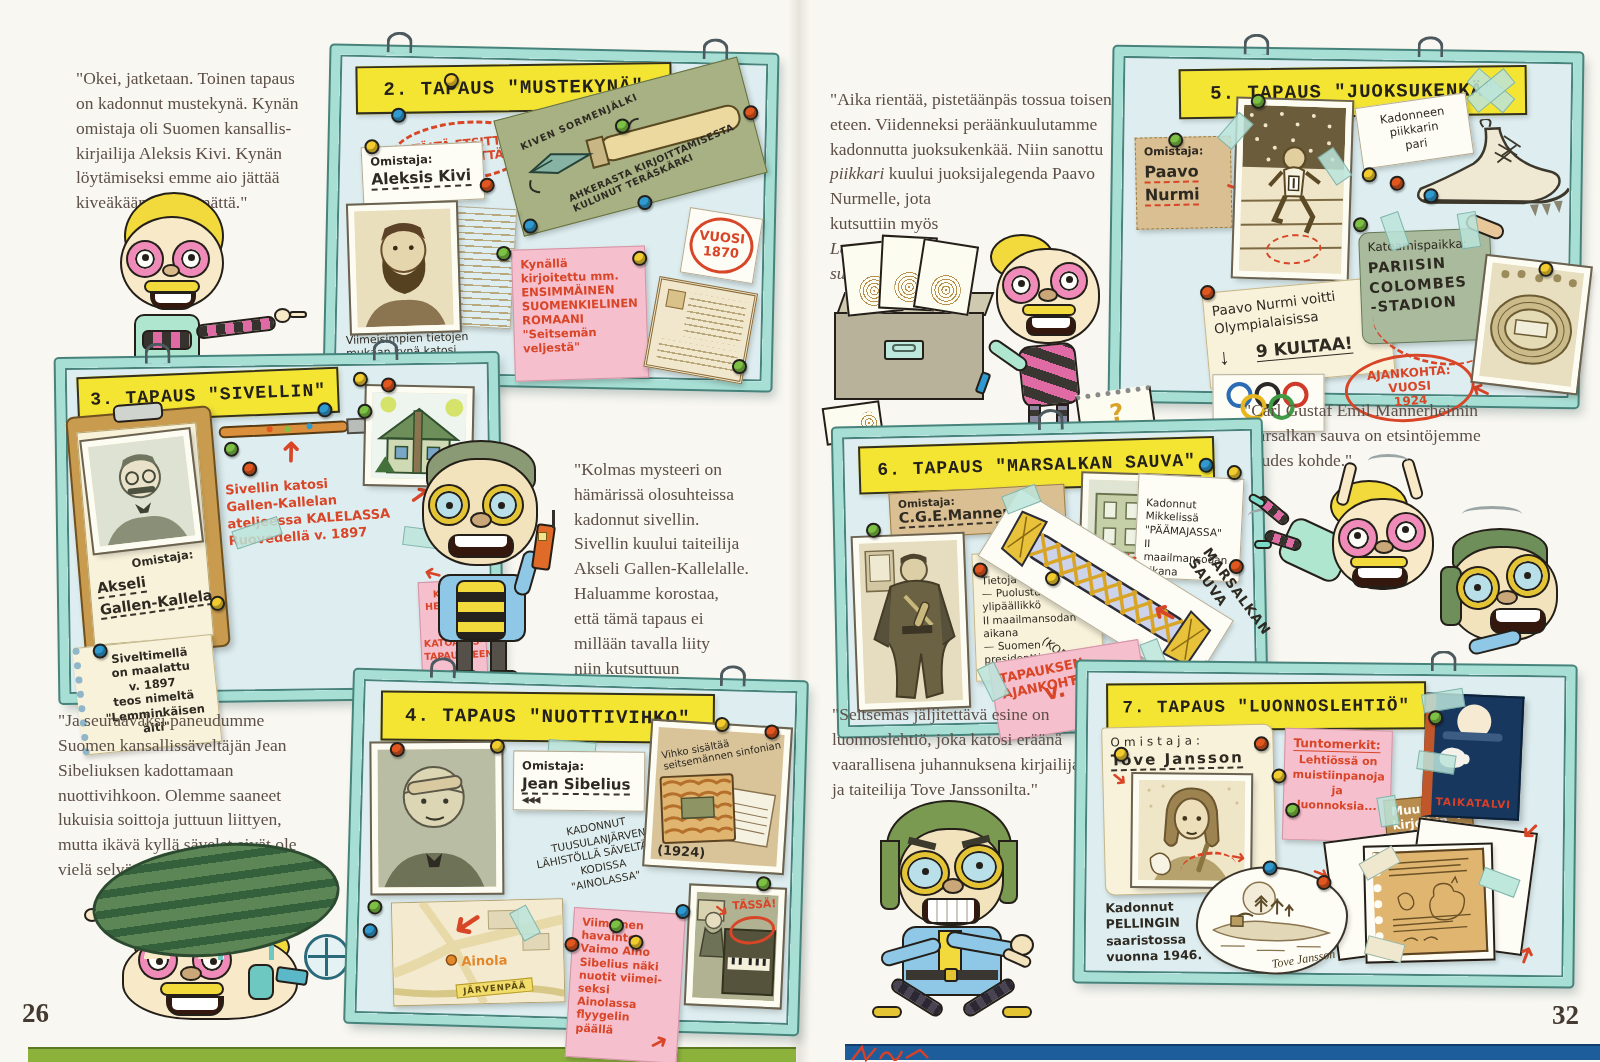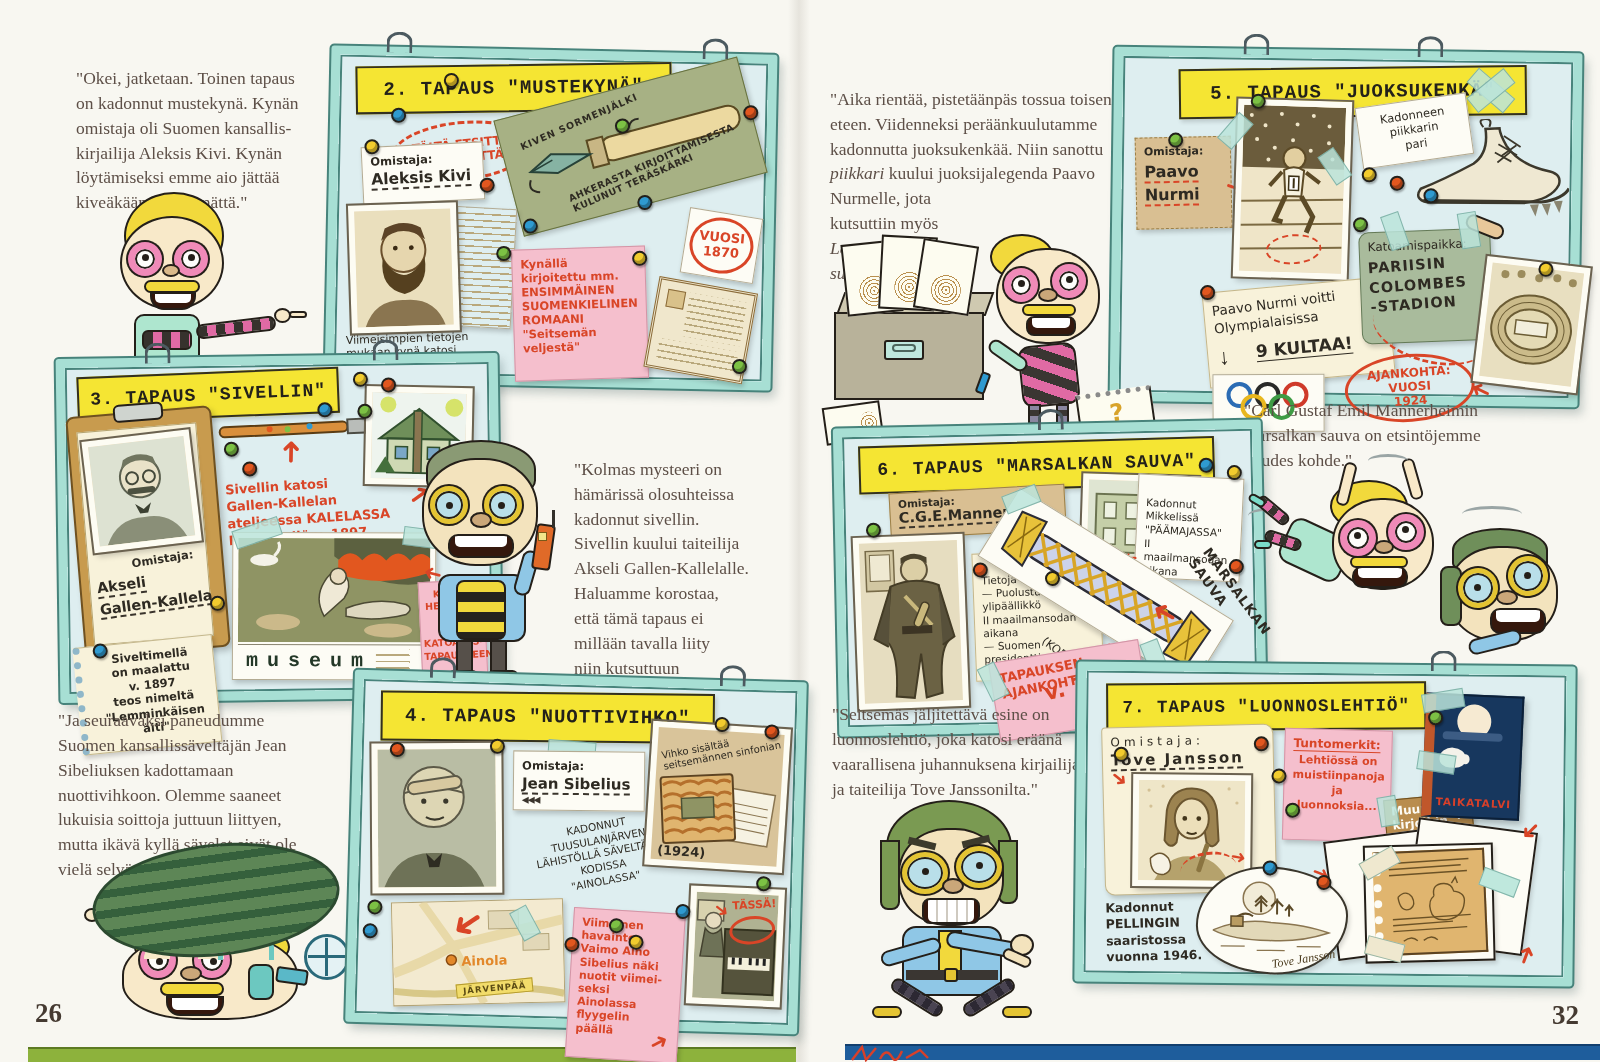--- a/index.html
+++ b/index.html
@@ -59,21 +59,21 @@
 </head>
 <body>
 
 <div class="gutter"></div>
 
 <div class="footer-bar" style="left:28px;top:1047px;width:768px;background:#8db23c;border-top:2px solid #5d7a22"></div>
 <div class="footer-bar" style="left:845px;top:1044px;width:755px;background:#1e5d9c;border-top:2px solid #123f6e"></div>
 <svg width="90" height="20" style="position:absolute;left:850px;top:1044px" viewBox="0 0 90 20">
   <path d="M2,16 L12,3 L16,16 L26,4 M30,15 q6,-12 12,-2 q4,8 10,-6 M56,14 l14,-8 l8,8" fill="none" stroke="#d8402a" stroke-width="2.4"></path>
 </svg>
-<div class="pagenum" style="left:35px;top:998px">26</div>
+<div class="pagenum" style="left:22px;top:998px">26</div>
 <div class="pagenum" style="left:1552px;top:1000px">32</div>
 
 <div class="serif" style="position:absolute;left:76px;top:66px;width:262px">"Okei, jatketaan. Toinen tapaus
 on kadonnut mustekynä. Kynän
 omistaja oli Suomen kansallis-
 kirjailija Aleksis Kivi. Kynän
 löytämiseksi emme aio jättää
 kiveäkään kääntämättä."</div>
 
 <div class="board" style="left:328px;top:50px;width:428px;height:318px;transform:rotate(1.2deg)">
@@ -226,38 +226,20 @@
         <circle cx="82" cy="14" r="9" fill="#d6e36a"></circle>
       <path d="M8,46 L47,16 L86,46 Z" fill="#6f8f5a" stroke="#31502e" stroke-width="2"></path>
       <rect x="16" y="46" width="62" height="34" fill="#cfd9b4" stroke="#31502e" stroke-width="2"></rect>
       <rect x="24" y="54" width="12" height="12" fill="#7aa7c7" stroke="#31502e" stroke-width="1.5"></rect>
       <rect x="56" y="54" width="12" height="12" fill="#7aa7c7" stroke="#31502e" stroke-width="1.5"></rect>
       <rect x="42" y="18" width="8" height="62" fill="#8a7550" stroke="#31502e" stroke-width="1.5"></rect>
       <path d="M4,80 l10,-16 l10,16 Z" fill="#44703c"></path>
     </svg>
   </div>
 
-  <div class="note white" style="left:164px;top:168px;width:204px;height:148px;transform:rotate(1deg);padding:5px">
-    <svg width="192" height="104" viewBox="0 0 192 104">
-      <rect width="192" height="104" fill="#8f9464"></rect>
-      <path d="M96,0 L192,0 L192,44 Q140,54 96,18 Z" fill="#5c6140"></path>
-      <path d="M100,22 q12,-14 24,0 q12,-14 24,0 q12,-14 24,0 q10,-12 20,-2 l0,14 q-46,16 -92,2 Z" fill="#e2571f"></path>
-      <ellipse cx="26" cy="22" rx="14" ry="6" fill="#f4f2e8"></ellipse>
-        <path d="M36,18 q8,-8 4,-14" stroke="#f4f2e8" stroke-width="3" fill="none"></path>
-      <path d="M86,44 q10,-18 22,-6 q6,10 -2,22 l-20,18 q-10,-18 0,-34" fill="#efe9d6" stroke="#4c4a34" stroke-width="1.5"></path>
-      <circle cx="100" cy="38" r="8" fill="#e8dcc0" stroke="#4c4a34" stroke-width="1.5"></circle>
-      <path d="M108,70 q30,-12 60,-4 q8,4 0,10 q-32,8 -60,2 Z" fill="#ded8c0" stroke="#4c4a34" stroke-width="1.5"></path>
-      <ellipse cx="40" cy="84" rx="22" ry="8" fill="#cbb98a"></ellipse>
-        <ellipse cx="150" cy="92" rx="24" ry="7" fill="#cbb98a"></ellipse>
-    </svg>
-    <div style="position:absolute;left:5px;bottom:4px;width:192px;height:30px;background:#fdfcf5;border-top:1.5px solid #8a8570;display:flex;align-items:center">
-      <span style="font-family:'Liberation Mono',monospace;font-weight:bold;font-size:20px;letter-spacing:9px;color:#243828;padding-left:8px">museum</span>
-      <span class="p nb doclines" style="position:static;display:inline-block;width:34px;height:22px;margin-left:4px"></span>
-    </div>
-  </div>
 
   <div class="note cream hw-black" style="left:8px;top:274px;width:140px;height:108px;transform:rotate(-5deg);font-size:11.5px;line-height:1.25;border-left:7px dotted #8fb7c9;padding-left:14px;text-align:center">Siveltimellä
 on maalattu
 v. 1897
 teos nimeltä
 "Lemminkäisen
 äiti"</div>
 
   <div class="note pinknote hw-red" style="left:352px;top:218px;width:66px;height:124px;transform:rotate(-2deg);font-size:9.5px;line-height:1.3;text-align:center;padding:6px 2px">KUVAN
 HENKILÖT

